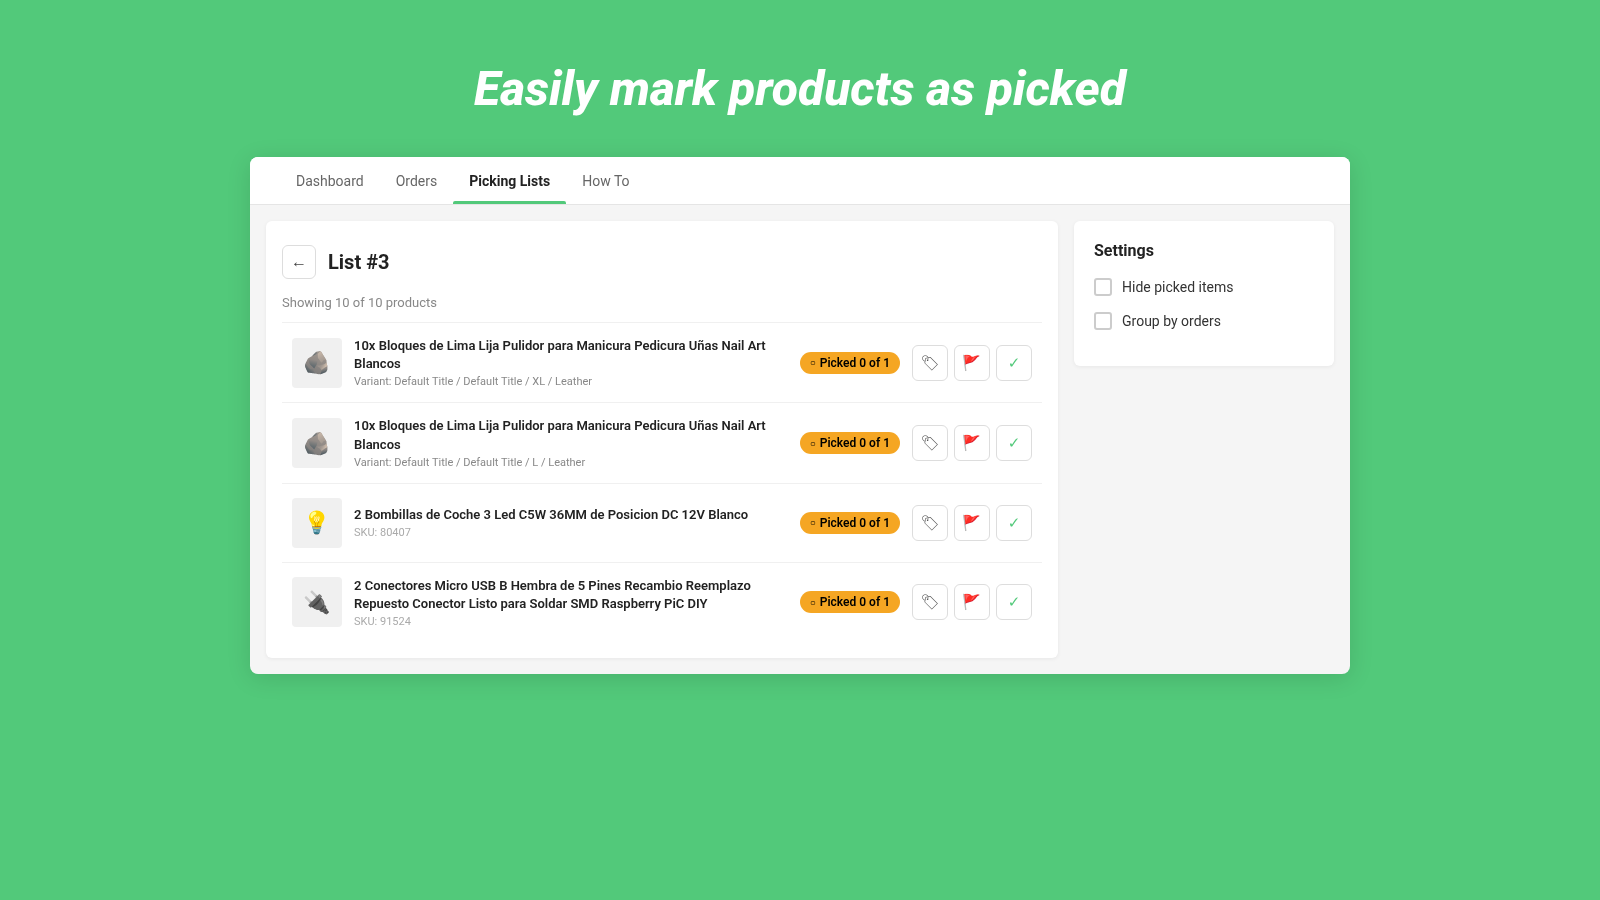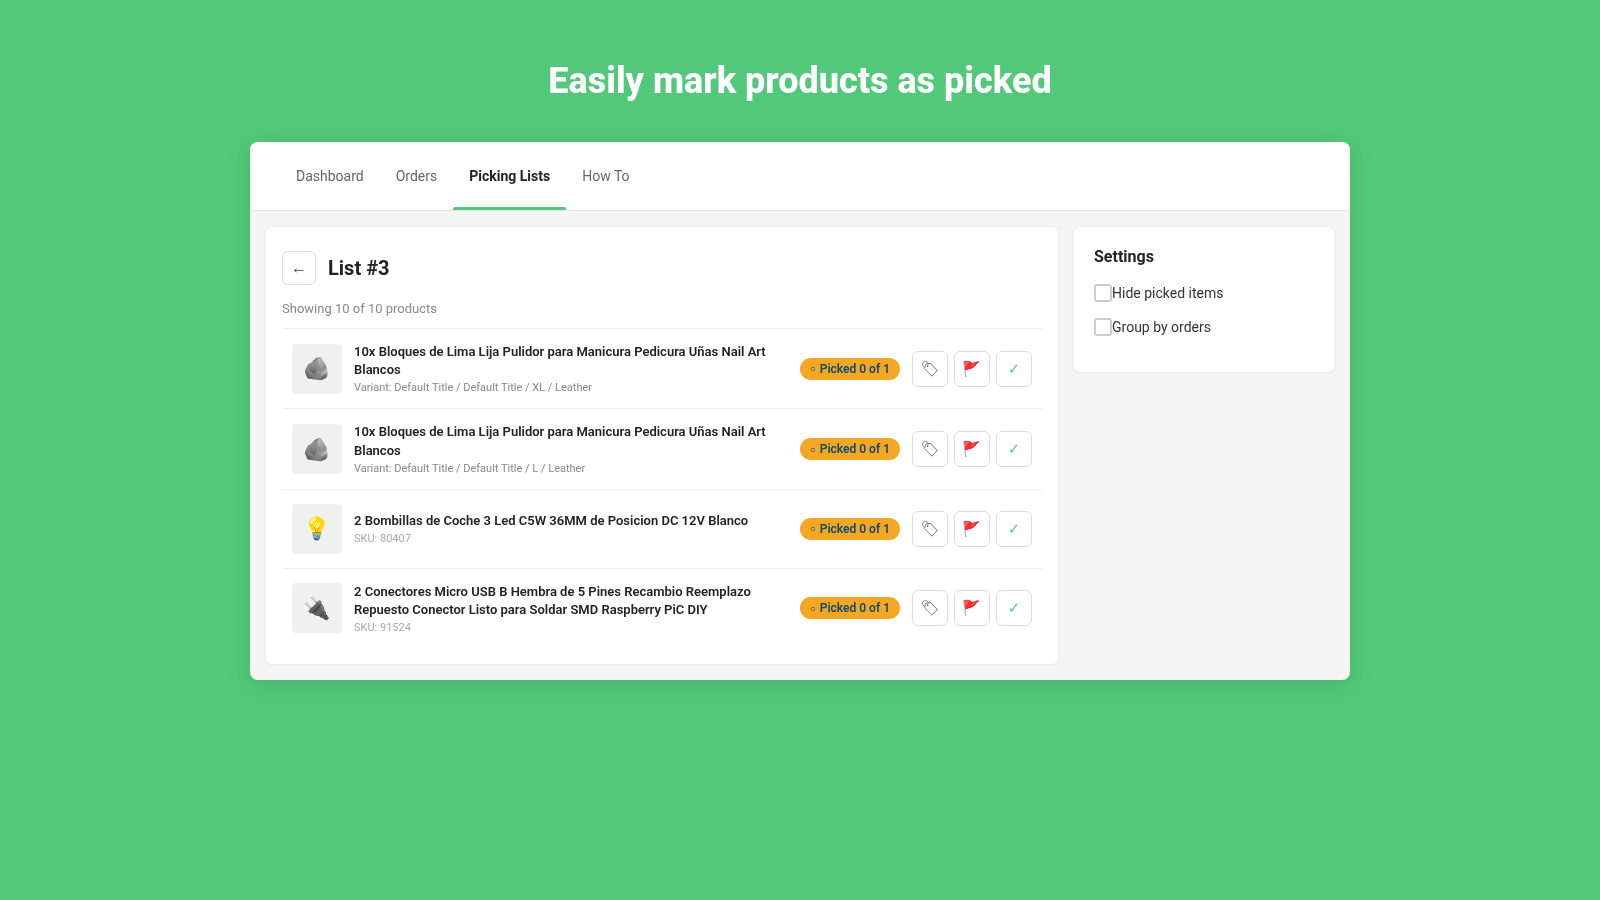--- a/index.html
+++ b/index.html
@@ -10,44 +10,45 @@
       font-family: -apple-system, BlinkMacSystemFont, 'Segoe UI', Roboto, sans-serif;
       display: flex;
       flex-direction: column;
       align-items: center;
       justify-content: flex-start;
       overflow: hidden;
     }
 
     .hero-title {
       color: white;
-      font-size: 36px;
+      font-size: 48px;
       font-weight: 800;
       margin-top: 60px;
       margin-bottom: 40px;
       text-align: left;
+      font-style: italic;
     }
 
     .app-window {
       background: #f5f5f5;
       border-radius: 8px;
       width: 1100px;
       min-height: 480px;
       box-shadow: 0 4px 24px rgba(0,0,0,0.12);
       overflow: hidden;
     }
 
     
     .nav-bar {
       background: white;
       display: flex;
       align-items: center;
       padding: 0 30px;
       border-bottom: 1px solid #e5e5e5;
-      height: 69px;
+      height: 48px;
     }
     .nav-item {
       font-size: 14px;
       color: #666;
       padding: 0 16px;
       height: 100%;
       display: flex;
       align-items: center;
       cursor: pointer;
       position: relative;
@@ -150,21 +151,21 @@
       margin-top: 2px;
     }
     .product-sku {
       font-size: 11px;
       color: #aaa;
       margin-top: 2px;
     }
 
     .picked-badge {
       background: #f5a623;
-      color: #0c4a6e;
+      color: #000000;
       font-size: 12px;
       font-weight: 600;
       padding: 4px 10px;
       border-radius: 16px;
       white-space: nowrap;
       display: flex;
       align-items: center;
       gap: 4px;
       flex-shrink: 0;
     }
@@ -206,20 +207,21 @@
     }
     .settings-title {
       font-size: 16px;
       font-weight: 700;
       color: #222;
       margin-bottom: 18px;
     }
     .settings-item {
       display: flex;
       align-items: center;
+      gap: 10px;
       margin-bottom: 16px;
       cursor: pointer;
     }
     .settings-checkbox {
       width: 18px;
       height: 18px;
       border: 2px solid #ccc;
       border-radius: 3px;
       background: white;
       flex-shrink: 0;

